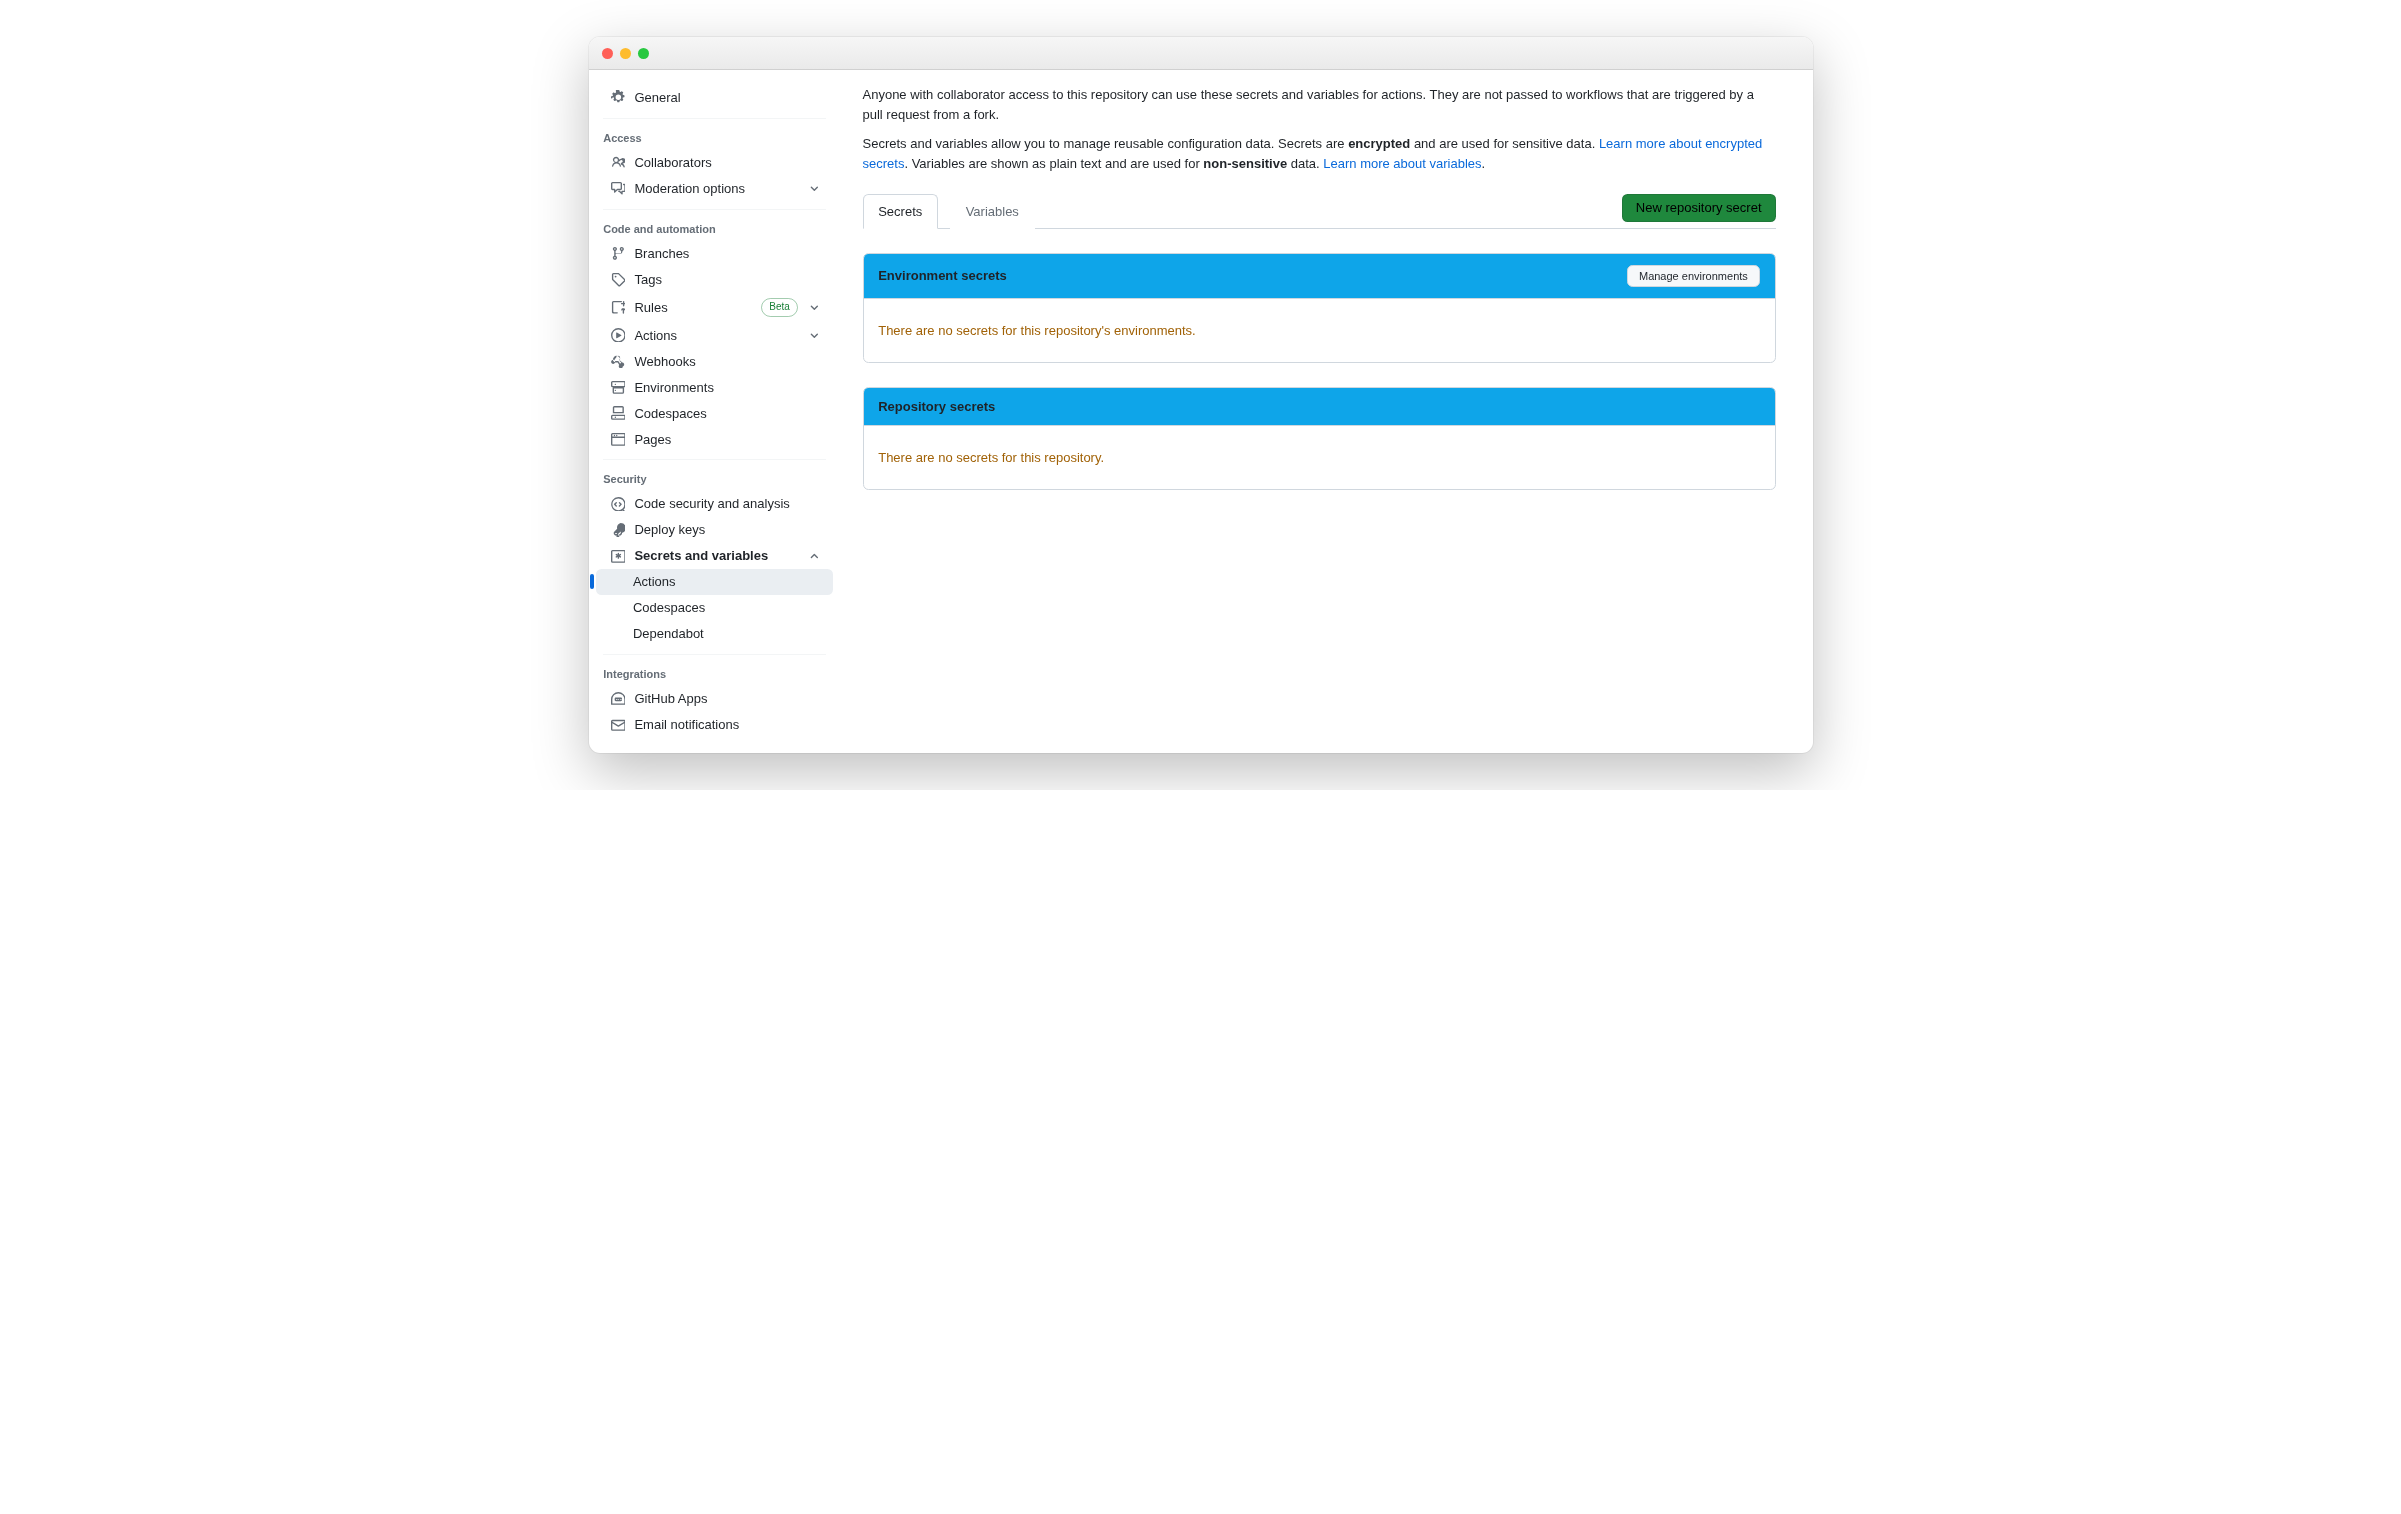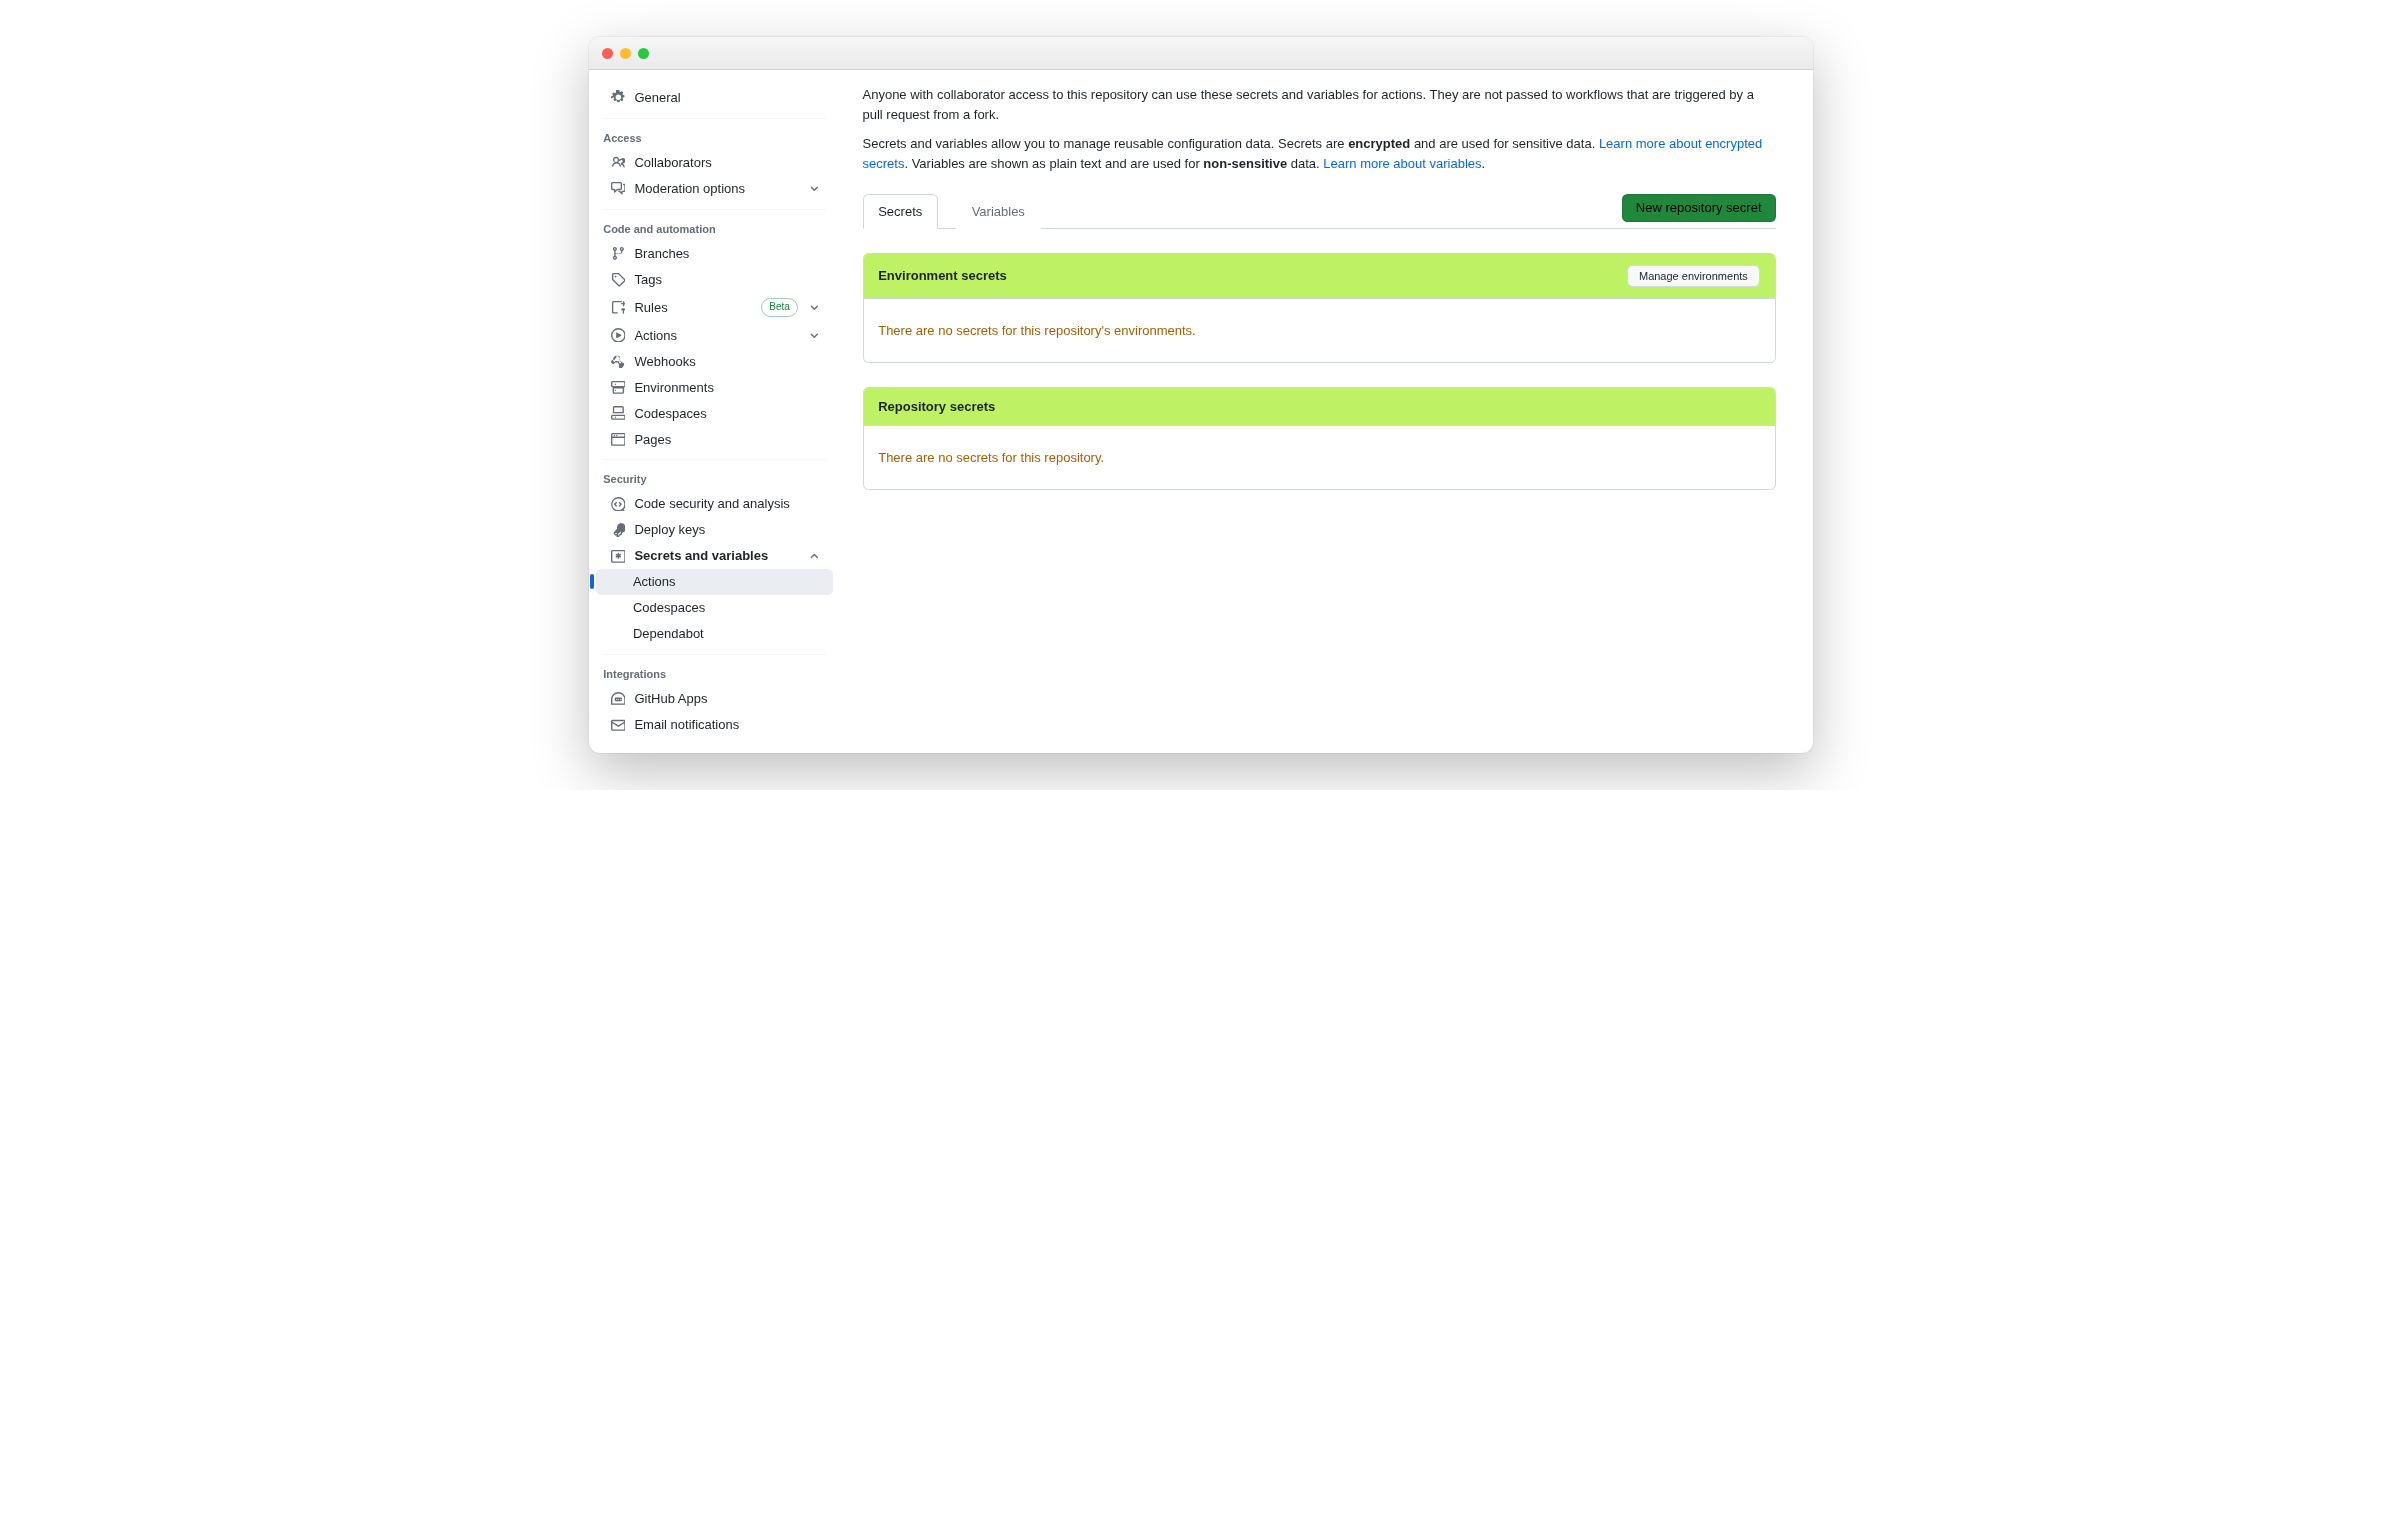--- a/index.html
+++ b/index.html
@@ -77,21 +77,21 @@
     border-radius: 18.4px;
     padding: 0 7.4px;
     line-height: 16.6px;
   }
   
   h1.page-title { font-size: 22px; font-weight: 400; padding-bottom: 7.4px; border-bottom: 0.9px solid #d0d7de; margin-bottom: 14.7px;}
   .desc { color:#1f2328; line-height:1.55; margin-bottom: 9.2px;}
   .desc a { color:#0969da; text-decoration:none; }
   .desc b { font-weight:600; }
   .tabs-row { display:flex; align-items:center; border-bottom:0.9px solid #d0d7de; margin-top: 18.4px;}
-  .tabs { display:flex; gap:18px; flex:1; }
+  .tabs { display:flex; gap:12px; flex:1; }
   .tab {
     padding: 9.2px 14.7px;
     font-size: 13px;
     color:#656d76;
     border: 0.9px solid transparent;
     border-top-left-radius:5.5px;
     border-top-right-radius:5.5px;
     cursor:pointer;
     position:relative;
     top:0.9px;
@@ -116,21 +116,21 @@
   .panel {
     border:0.9px solid #d0d7de;
     border-radius:5.5px;
     margin-top: 24px;
     overflow:hidden;
   }
   .panel-header {
     display:flex;
     align-items:center;
     justify-content:space-between;
-    background:#bef264;
+    background:#0ea5e9;
     border-bottom:0.9px solid #d0d7de;
     padding: 11px 14.7px;
   }
   .panel-title { font-weight:600; font-size:13px; }
   .btn-default {
     background:#f6f8fa;
     color:#24292f;
     border:0.9px solid #d0d7de;
     border-radius:5.5px;
     padding:3.7px 11px;

